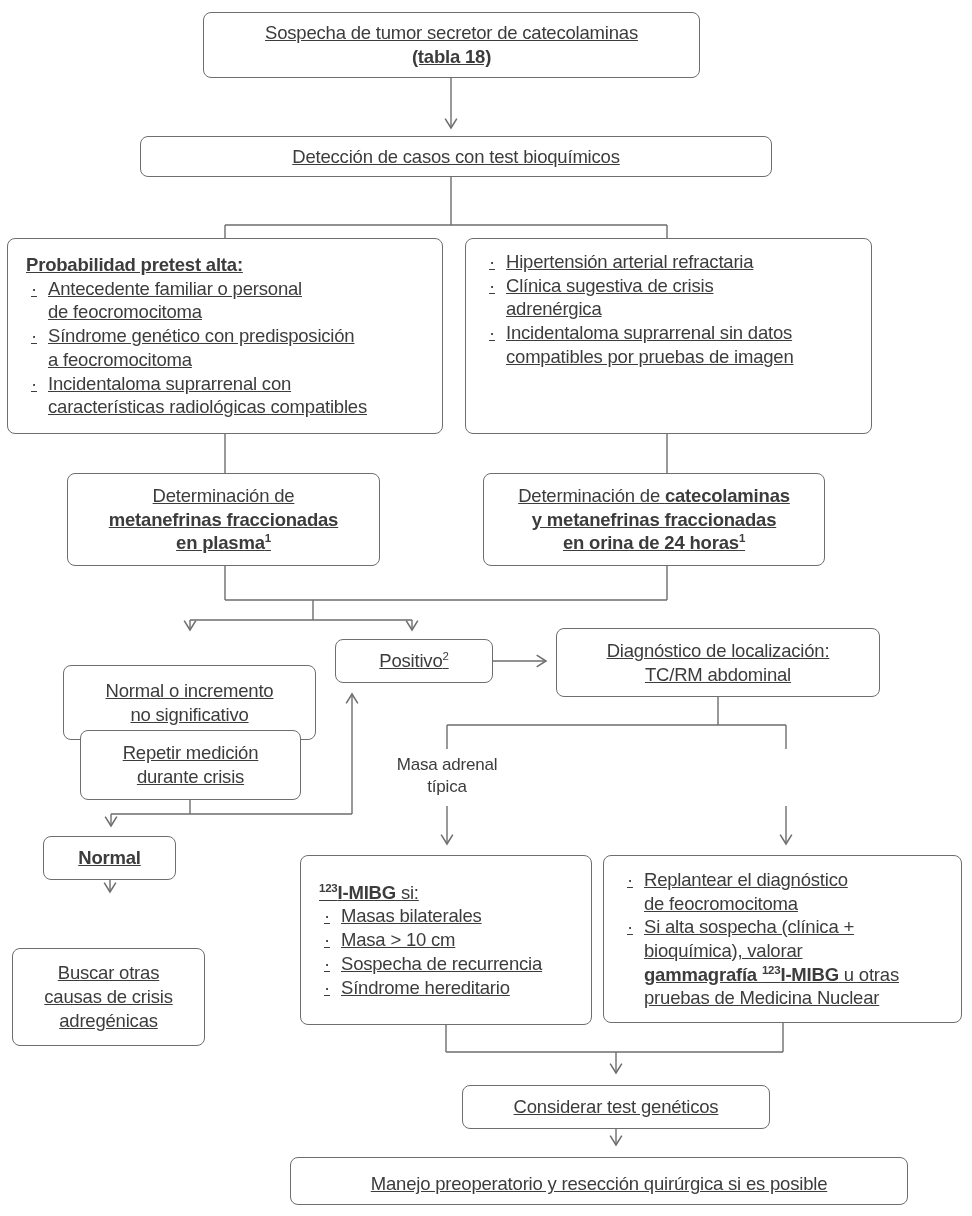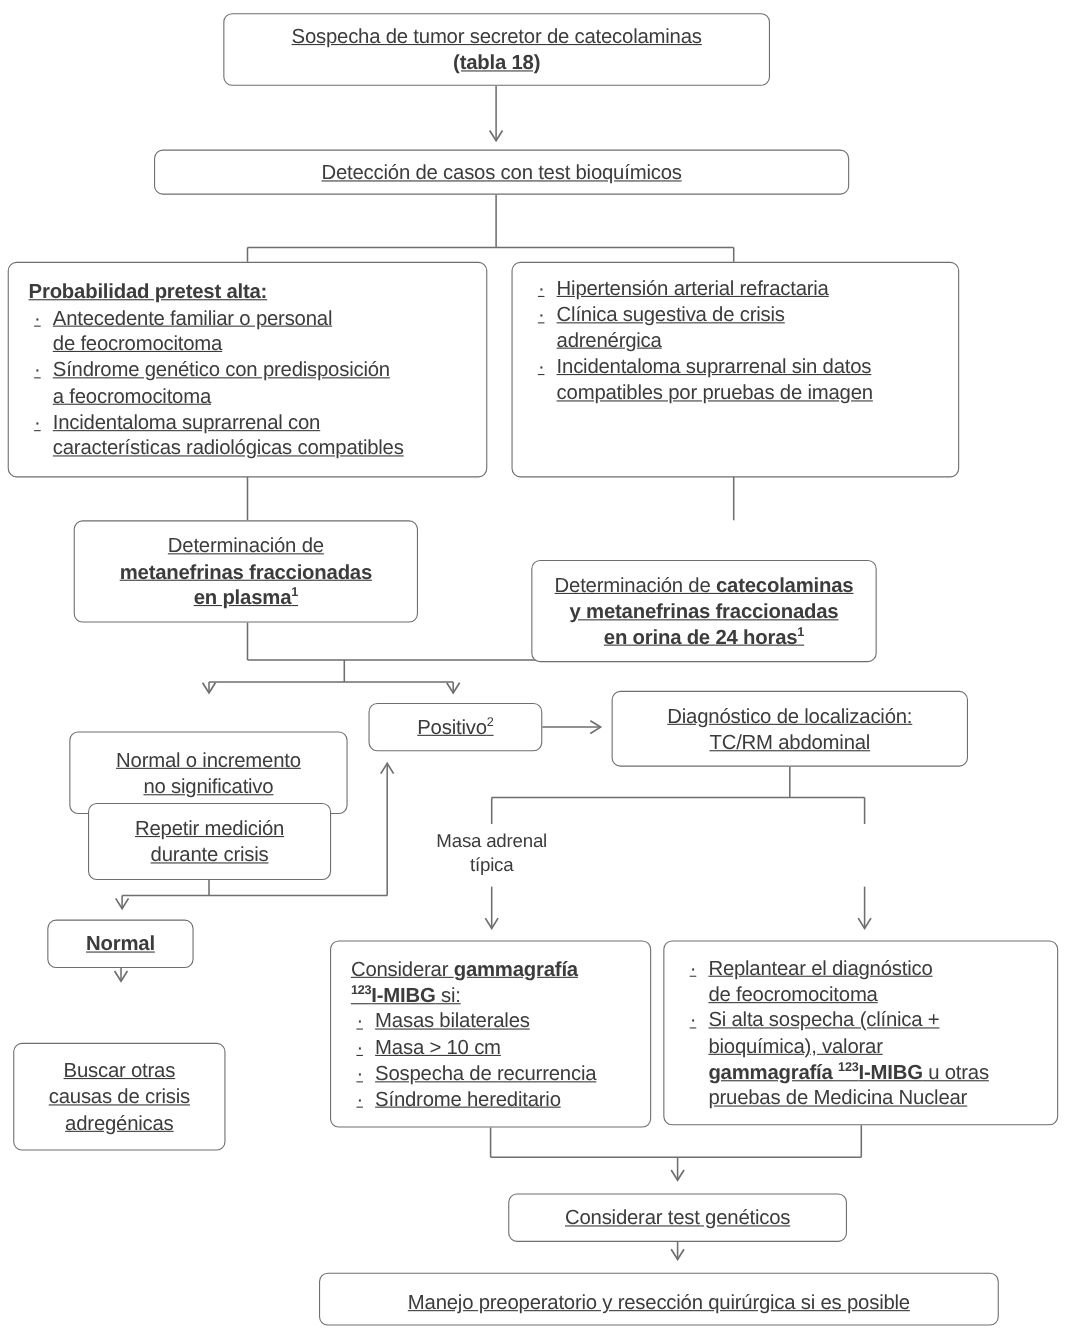--- a/index.html
+++ b/index.html
@@ -112,21 +112,21 @@
 compatibles por pruebas de imagen</span>
       </div>
   </div>
 
   <div class="node center" style="left:67px;top:473px;width:313px;height:93px;">
     <div>Determinación de</div>
     <div class="bold">metanefrinas fraccionadas</div>
     <div><b>en plasma</b><sup class="bold">1</sup></div>
   </div>
 
-  <div class="node center" style="left:483px;top:473px;width:314px;height:93px;margin-top:36px;">
+  <div class="node center" style="left:483px;top:473px;width:342px;height:93px;">
     <div><span>Determinación de </span><b>catecolaminas</b></div>
     <div class="bold">y metanefrinas fraccionadas</div>
     <div><b>en orina de 24 horas</b><sup class="bold">1</sup></div>
   </div>
 
   <div class="node center" style="left:63px;top:638px;width:253px;height:75px;margin-top:27px;">
     <div class="ml">Normal o incremento
 no significativo</div>
   </div>
 
@@ -151,21 +151,20 @@
   <div class="node center" style="left:12px;top:948px;width:193px;height:98px;">
     <div class="ml">Buscar otras
 causas de crisis
 adregénicas</div>
   </div>
 
   <div class="flabel ml" style="left:347px;top:754px;width:200px;">Masa adrenal
 típica</div>
 
   <div class="node leftal" style="left:300px;top:855px;width:292px;height:170px;">
-    <div class="node-title"><span>Considerar </span><b>gammagrafía</b></div>
     <div class="node-title"><b><sup>123</sup><span>I-MIBG</span></b><span> si:</span></div>
     <div class="li">
         <span class="bullet">·</span>
         <span class="li-text">Masas bilaterales</span>
       </div>
     <div class="li">
         <span class="bullet">·</span>
         <span class="li-text">Masa &gt; 10 cm</span>
       </div>
     <div class="li">

